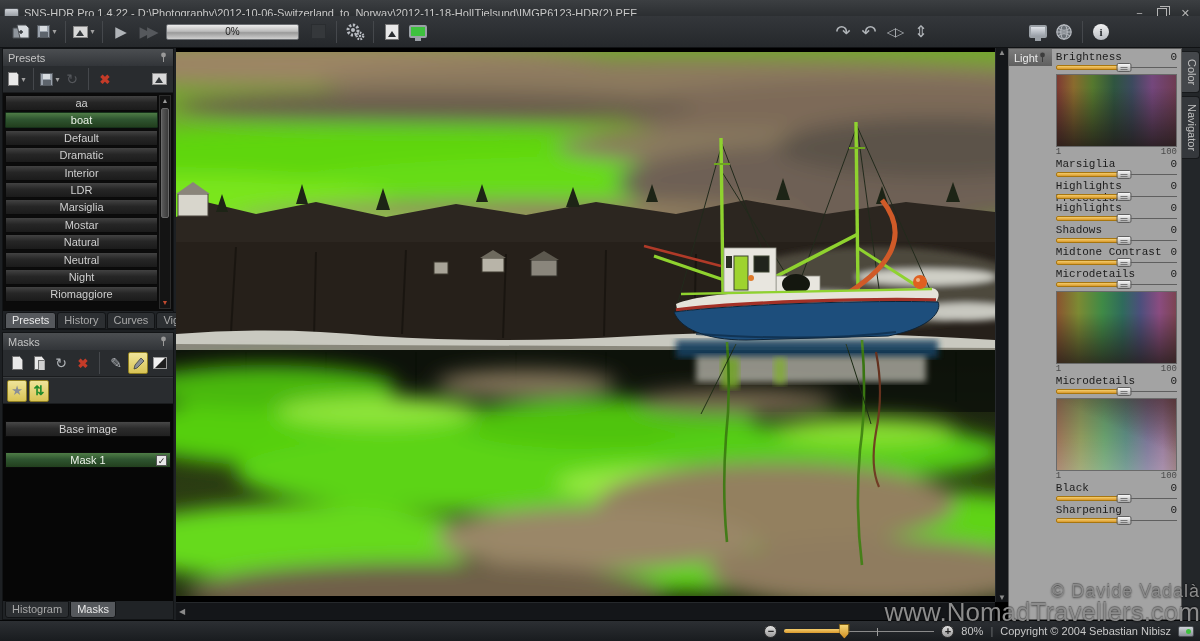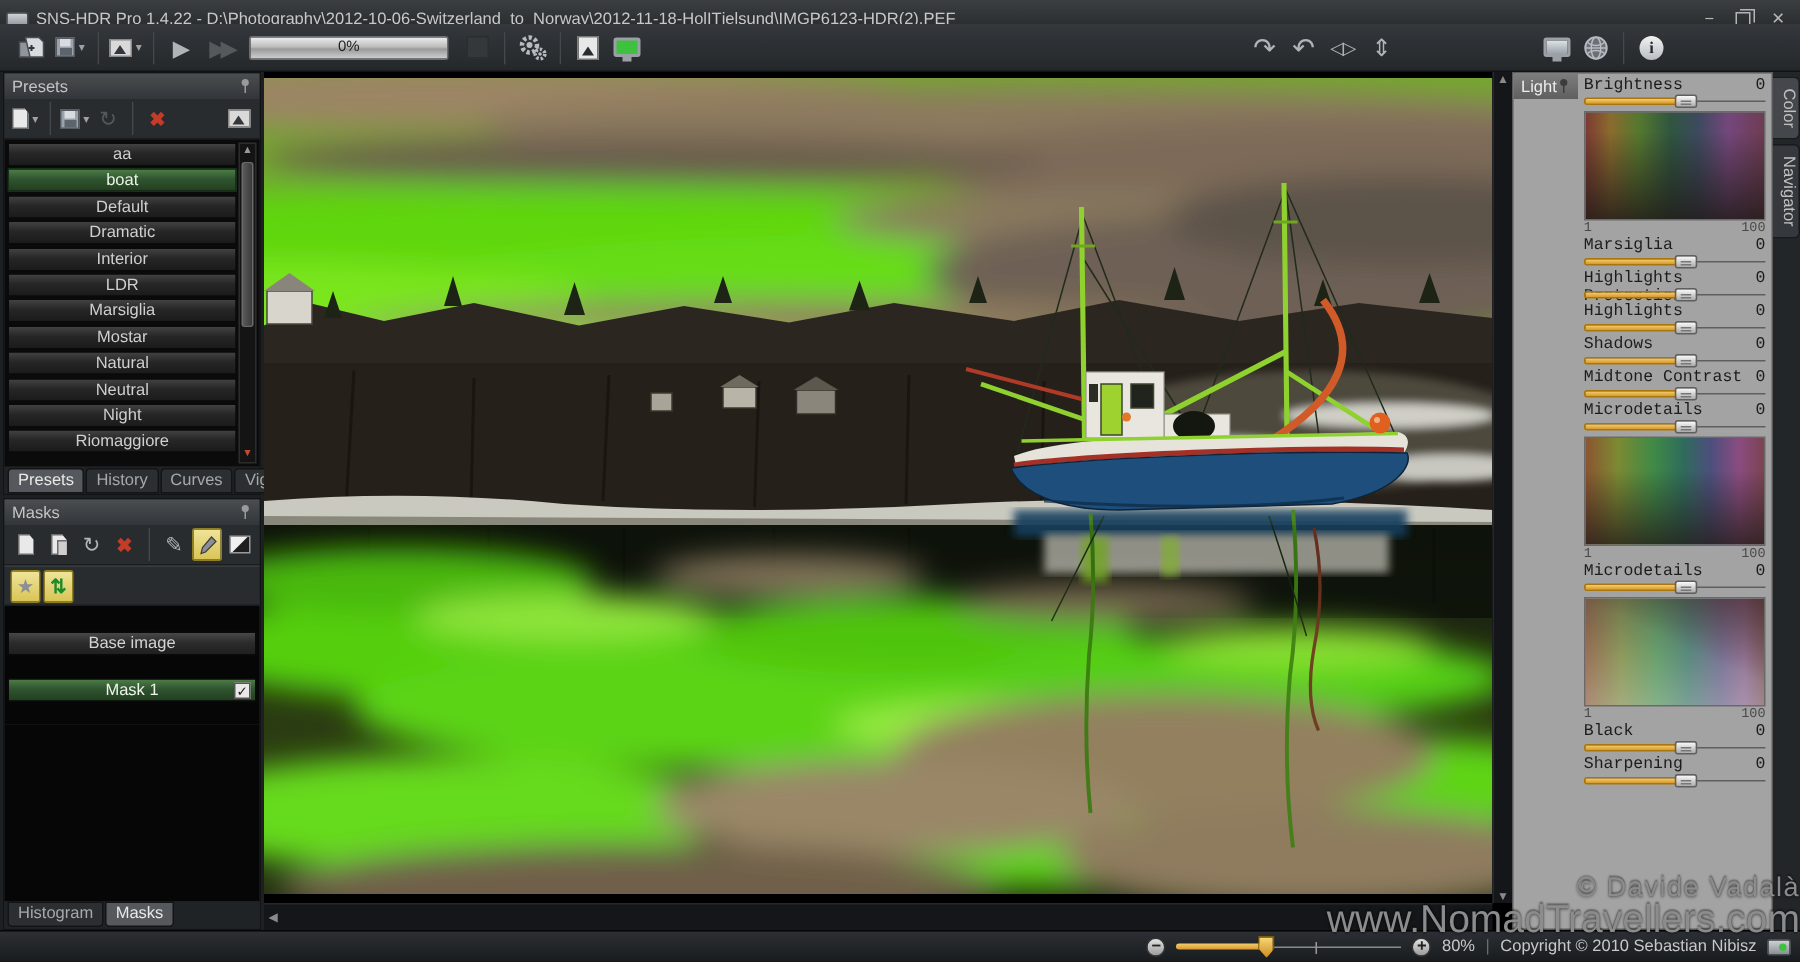--- a/index.html
+++ b/index.html
@@ -727,21 +727,21 @@
       <div class="zbtn">−</div>
       <div class="ztrack">
         <div class="zline"></div>
           <div class="zfill"></div>
           <div class="ztick"></div>
         <div class="zhandle"></div>
       </div>
       <div class="zbtn">+</div>
       <span>80%</span>
       <span class="sb-sep">|</span>
-      <span>Copyright © 2010 Sebastian Nibisz</span>
+      <span>Copyright © 2004 Sebastian Nibisz</span>
       <span class="cam-ico"></span>
     </div>
   </div>
 
   <div class="watermark">
     <div class="l1">© Davide Vadalà</div>
     <div class="l2">www.NomadTravellers.com</div>
   </div>
 
 </div>

